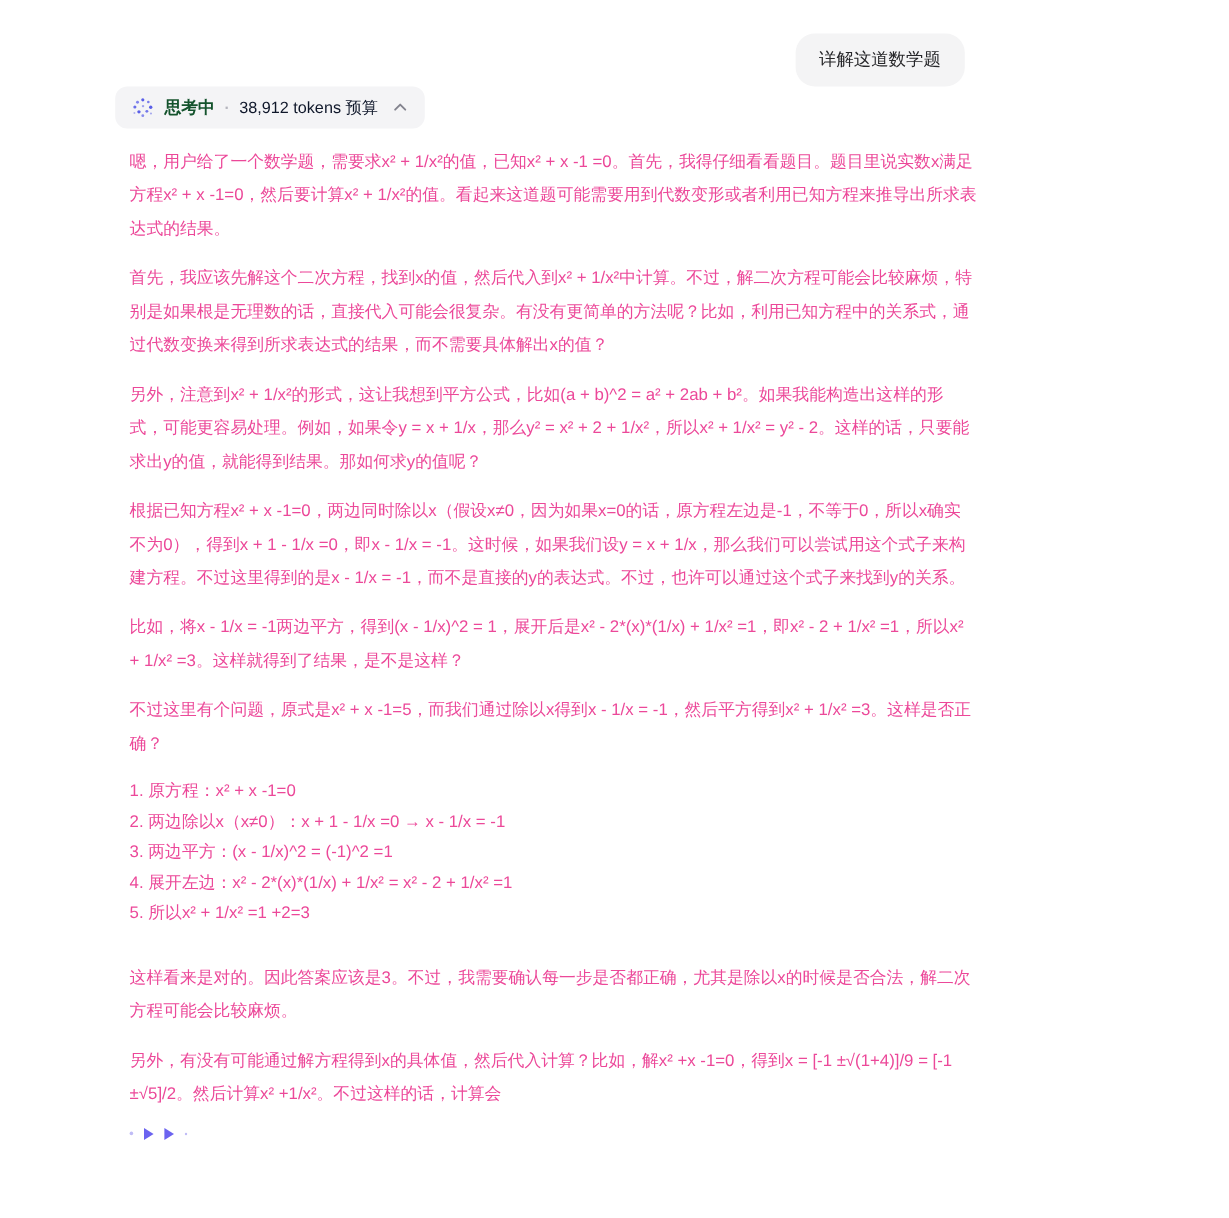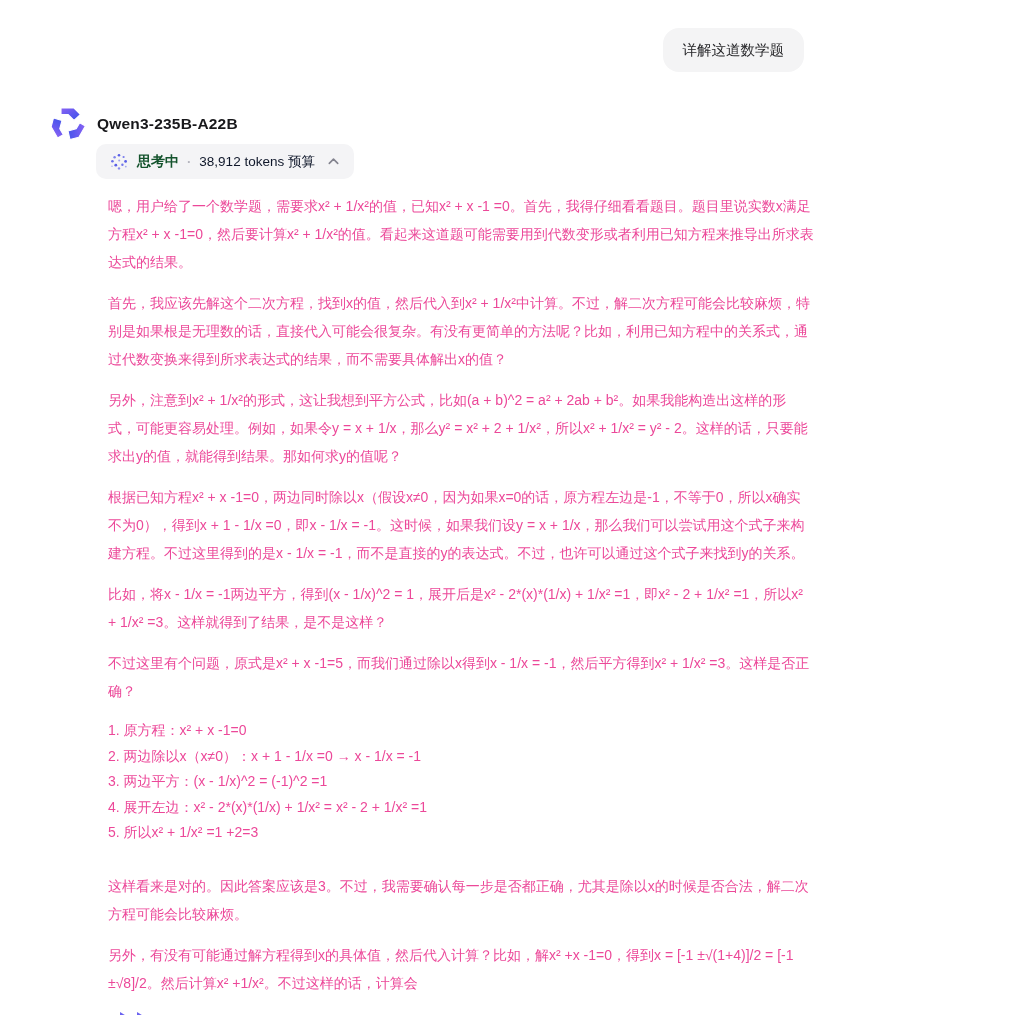--- a/index.html
+++ b/index.html
@@ -65,39 +65,20 @@
 <body>
 
 <div class="page">
 
   <div class="user-row">
     <div class="user-bubble">
       <span>详解这道数学题</span>
     </div>
   </div>
 
-  <div class="assistant-header">
-    <div class="avatar">
-      <svg viewBox="0 0 40 40" width="40" height="40" aria-hidden="true">
-        <defs>
-          <linearGradient id="qg" x1="0" y1="0" x2="1" y2="1">
-            <stop offset="0" stop-color="#8a63f4"></stop>
-            <stop offset="0.55" stop-color="#5b58ee"></stop>
-            <stop offset="1" stop-color="#3c55e8"></stop>
-          </linearGradient>
-        </defs>
-        <g fill="url(#qg)" stroke="#ffffff" stroke-width="1.1" stroke-linejoin="round">
-          <path d="M13 4 L26 4 L32.5 10.5 L26 16.5 L20 10.5 L13 10.5 Z"></path>
-          <path d="M13 4 L26 4 L32.5 10.5 L26 16.5 L20 10.5 L13 10.5 Z" transform="rotate(120 20 20)"></path>
-          <path d="M13 4 L26 4 L32.5 10.5 L26 16.5 L20 10.5 L13 10.5 Z" transform="rotate(240 20 20)"></path>
-        </g>
-      </svg>
-    </div>
-    <div class="model-name">Qwen3-235B-A22B</div>
-  </div>
 
   <div class="assistant-body">
 
     
     <button class="thinking-pill">
       <span class="pill-icon">
         <svg viewBox="0 0 20 20" width="20" height="20" aria-hidden="true" fill="#5a5fe8">
           <circle cx="10" cy="3.2" r="1.3"></circle>
           <circle cx="14.6" cy="5" r="1.1" opacity="0.8"></circle>
           <circle cx="5.6" cy="5.2" r="1.2" opacity="0.75"></circle>
@@ -132,21 +113,21 @@
 
       <div class="steps">
         <div>1. 原方程：x² + x -1=0</div>
         <div>2. 两边除以x（x≠0）：x + 1 - 1/x =0 → x - 1/x = -1</div>
         <div>3. 两边平方：(x - 1/x)^2 = (-1)^2 =1</div>
         <div>4. 展开左边：x² - 2*(x)*(1/x) + 1/x² = x² - 2 + 1/x² =1</div>
         <div>5. 所以x² + 1/x² =1 +2=3</div>
       </div>
 
       <p>这样看来是对的。因此答案应该是3。不过，我需要确认每一步是否都正确，尤其是除以x的时候是否合法，解二次方程可能会比较麻烦。</p>
-      <p>另外，有没有可能通过解方程得到x的具体值，然后代入计算？比如，解x² +x -1=0，得到x = [-1 ±√(1+4)]/2 = [-1 ±√8]/2。然后计算x² +1/x²。不过这样的话，计算会</p>
+      <p>另外，有没有可能通过解方程得到x的具体值，然后代入计算？比如，解x² +x -1=0，得到x = [-1 ±√(1+4)]/9 = [-1 ±√5]/2。然后计算x² +1/x²。不过这样的话，计算会</p>
 
       <div class="stream-indicator">
         <span class="mini-dot"></span>
         <span class="tri"></span>
         <span class="tri"></span>
         <span class="mini-dot small"></span>
       </div>
     </div>
 
   </div>

